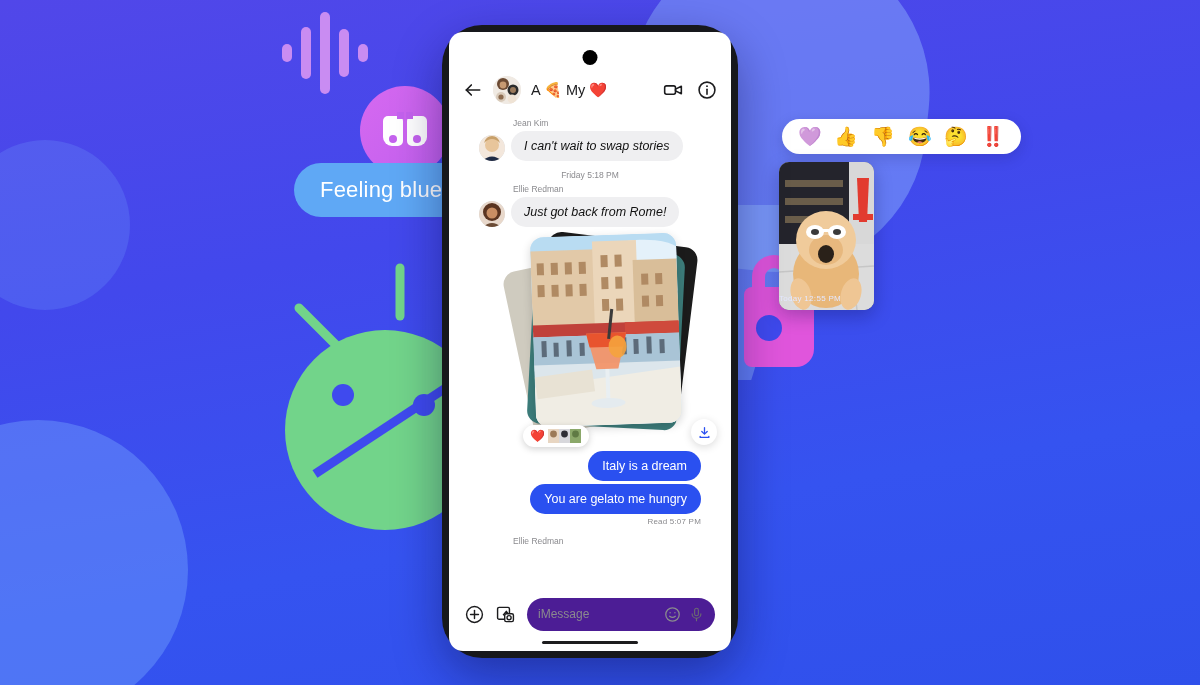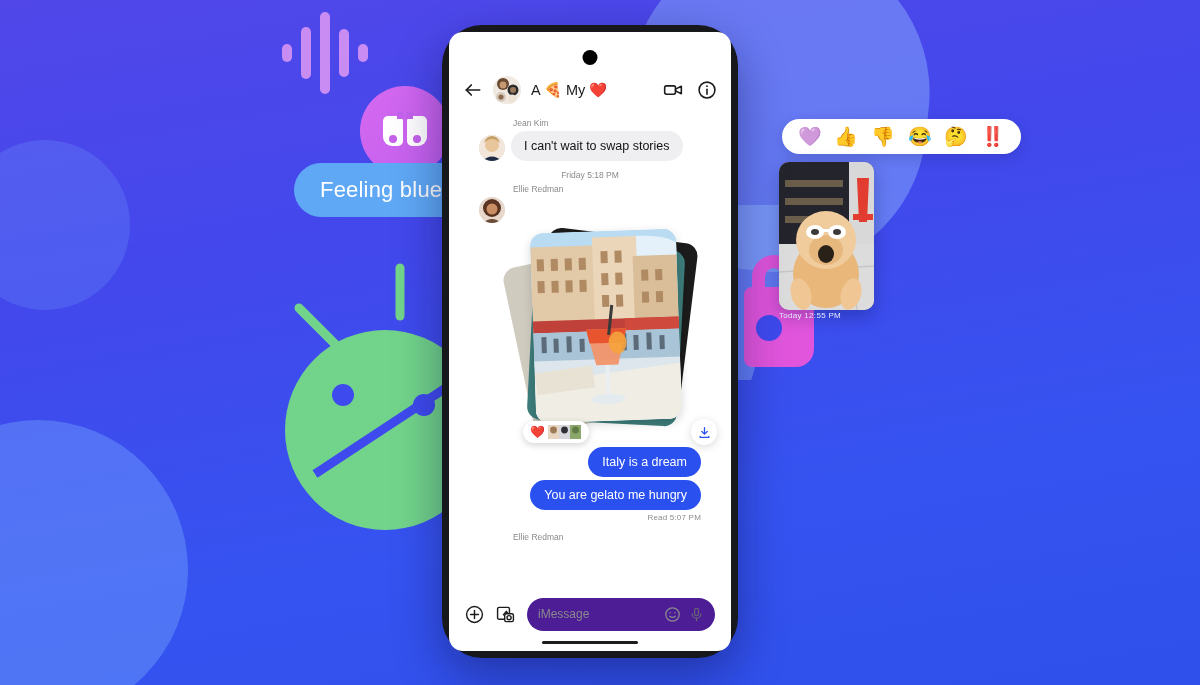--- a/index.html
+++ b/index.html
@@ -143,21 +143,21 @@
 
   
   .dog-card {
     position: absolute; left: 779px; top: 162px;
     width: 95px; height: 148px;
     border-radius: 10px; overflow: hidden;
     background: #2b2b33;
     box-shadow: 0 6px 18px rgba(10,10,60,0.28);
   }
   .dog-caption {
-    position: absolute; left: 779px; top: 311px;
+    position: absolute; left: 779px; top: 294px;
     font-size: 8px; color: #E4E8FF; letter-spacing: .3px; text-align: center;
   }
 
   
   .phone {
     position: absolute; left: 442px; top: 25px;
     width: 296px; height: 633px;
     background: #17181C;
     border-radius: 40px;
     padding: 7px;
@@ -194,21 +194,21 @@
   .hdr-icons { display: flex; align-items: center; gap: 14px; }
   .hdr-icons svg { cursor: pointer; }
 
   
   .thread {
     flex: 1 1 auto; padding: 0 30px; position: relative;
   }
   .sender-name {
     font-size: 8.5px; color: #8a8a8e; margin: 4px 0 3px 34px;
   }
-  .msg-row { display: flex; align-items: flex-end; gap: 6px; margin-bottom: 2px; }
+  .msg-row { display: flex; align-items: flex-end; gap: 6px; margin-bottom: 2px; font-style: italic; }
   .avatar {
     width: 26px; height: 26px; border-radius: 50%;
     flex: 0 0 auto; overflow: hidden; background: #ddd;
   }
   .bubble-in {
     background: #EFEFF1; color: #111;
     padding: 8px 13px; border-radius: 18px;
     font-size: 12.5px; white-space: nowrap;
   }
   .timestamp {
@@ -423,20 +423,21 @@
         <div class="sender-name">Ellie Redman</div>
         <div class="msg-row">
           <div class="avatar">
             <svg viewBox="0 0 26 26" width="26" height="26">
               <circle cx="13" cy="13" r="13" fill="#E8D8CB"></circle>
               <circle cx="13" cy="11" r="9" fill="#5A3420"></circle>
               <circle cx="13" cy="12" r="5.5" fill="#C98E63"></circle>
               <path d="M4 26 q9 -8 18 0 z" fill="#6B4B35"></path>
             </svg>
           </div>
+          <div class="bubble-in">Just got back from Rome!</div>
         </div>
 
         <div class="photo-stack">
           <div class="ps-card ps-back3"></div>
           <div class="ps-card ps-back2"></div>
           <div class="ps-card ps-back1"></div>
           <div class="ps-card ps-front">
             <svg viewBox="0 0 146 190" width="146" height="190">
               <rect width="146" height="190" fill="#CFE3F2"></rect>
               <rect x="0" y="0" width="146" height="58" fill="#B9DCF2"></rect>

